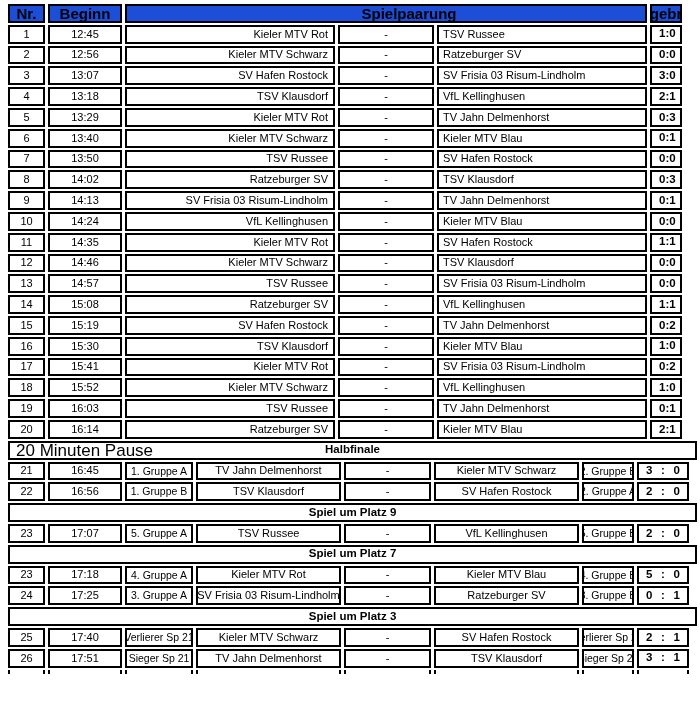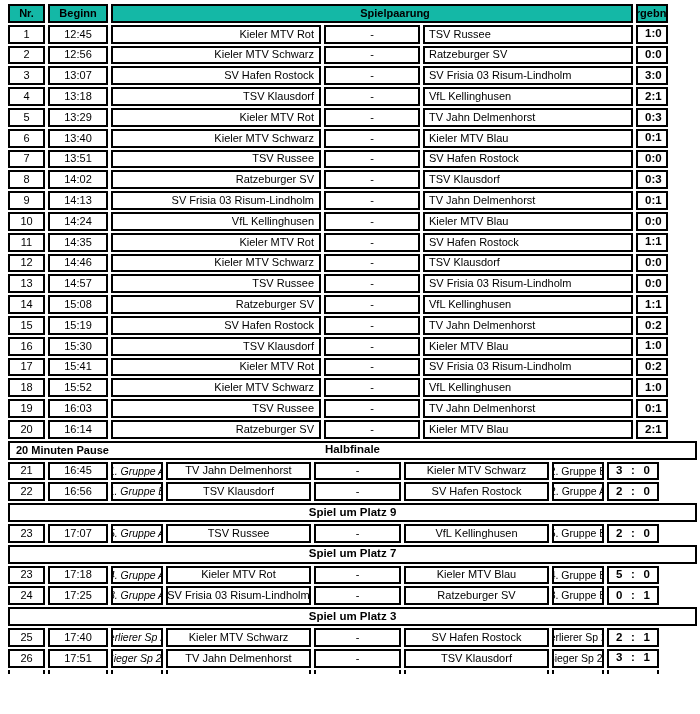--- a/index.html
+++ b/index.html
@@ -13,41 +13,41 @@
   .c{
     box-sizing:border-box;flex:none;height:100%;
     border:2px solid #000000;background:#ffffff;
     display:flex;align-items:center;justify-content:center;
     overflow:hidden;white-space:nowrap;
     font-size:11px;line-height:1;margin-right:3px;
   }
   .c:last-child{margin-right:0;}
   
   .w-nr{width:37px;}
-  .w-time{width:60px;}
+  .w-time{width:74px;}
   .w-home{width:210px;justify-content:flex-end;padding-right:5px;}
   .w-dash{width:96px;}
   .w-away{width:210px;justify-content:flex-start;padding-left:4px;}
   .w-erg{width:32px;}
   
-  .w-seedl{width:52px;font-style:italic;}
+  .w-seedl{width:68px;}
   .w-fhome{width:145px;}
   .w-fdash{width:87px;}
   .w-faway{width:145px;}
   .w-seedr{width:52px;}
   .w-ferg{width:52px;}
   .seed{font-size:10.5px;}
   
-  .hdr .c{background:#14b8a6;font-weight:bold;font-size:11px;}
+  .hdr .c{background:#1d4ed8;font-weight:bold;font-size:15px;}
   .w-sp{width:522px;padding-left:46px;}
   
   .band .c{width:689px;position:relative;font-weight:bold;font-size:11.5px;}
   .band .note{
     position:absolute;left:6px;top:50%;transform:translateY(-50%);
-    font-weight:bold;font-size:11px;
+    font-weight:normal;font-size:17px;
   }
   
   .erg{font-weight:bold;font-size:11.5px;justify-content:space-between;padding:0 7px;}
   
   .stub{height:4.8px;margin-bottom:0;}
   .stub .c{border-top:none;border-bottom:none;}
 </style>
 </head>
 <body>
 
@@ -126,21 +126,21 @@
         <div class="c w-dash">-</div>
         <div class="c w-away">Kieler MTV Blau</div>
         <div class="c w-erg erg">
           <span>0</span>
           <span>:</span>
           <span>1</span>
         </div>
       </div>
       <div class="r">
         <div class="c w-nr">7</div>
-        <div class="c w-time">13:51</div>
+        <div class="c w-time">13:50</div>
         <div class="c w-home">TSV Russee</div>
         <div class="c w-dash">-</div>
         <div class="c w-away">SV Hafen Rostock</div>
         <div class="c w-erg erg">
           <span>0</span>
           <span>:</span>
           <span>0</span>
         </div>
       </div>
       <div class="r">

